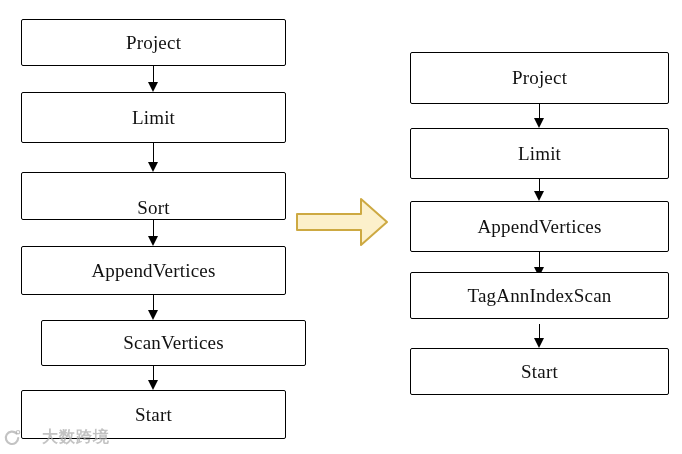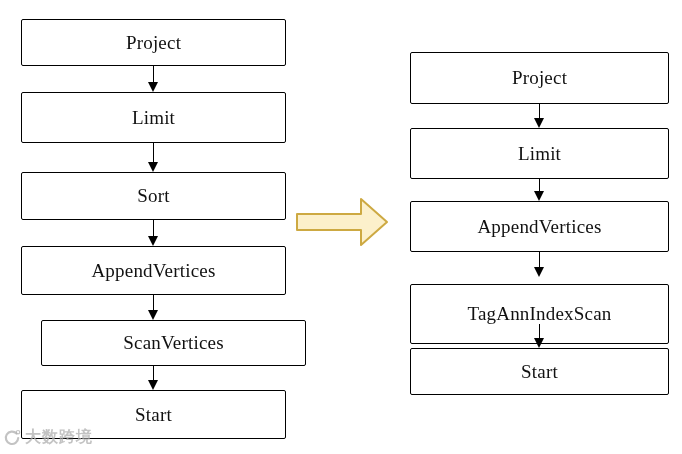--- a/index.html
+++ b/index.html
@@ -44,21 +44,21 @@
     border-top: 10px solid #000000;
   }
   .big-arrow { position: absolute; left: 294px; top: 196px; }
   .big-arrow polygon { stroke: #CDA942; stroke-width: 2; stroke-linejoin: round; }
   .watermark {
     position: absolute;
     left: 3px;
     top: 427px;
     display: flex;
     align-items: center;
-    gap: 4px;
+    gap: 21px;
     color: rgba(175,175,175,0.75);
     font-size: 16px;
     font-weight: bold;
     letter-spacing: 1px;
     font-family: "Liberation Sans", "DejaVu Sans", sans-serif;
   }
   .watermark svg { display: block; }
 </style>
 </head>
 <body>
@@ -72,21 +72,21 @@
     <div class="line"></div>
     <div class="head"></div>
   </div>
   <div class="node" style="left:21px; top:92px;  width:265px; height:51px;">
     <span>Limit</span>
   </div>
   <div class="connector" style="left:147px; top:143px; height:29px;">
     <div class="line"></div>
     <div class="head"></div>
   </div>
-  <div class="node" style="left:21px; top:172px; width:265px; height:48px;">
+  <div class="node" style="left:21px; top:172px; width:265px; height:48px;align-items:flex-end;">
     <span>Sort</span>
   </div>
   <div class="connector" style="left:147px; top:220px; height:26px;">
     <div class="line"></div>
     <div class="head"></div>
   </div>
   <div class="node" style="left:21px; top:246px; width:265px; height:49px;">
     <span>AppendVertices</span>
   </div>
   <div class="connector" style="left:147px; top:295px; height:25px;">
@@ -122,21 +122,21 @@
     <div class="line"></div>
     <div class="head"></div>
   </div>
   <div class="node" style="left:410px; top:201px; width:259px; height:51px;">
     <span>AppendVertices</span>
   </div>
   <div class="connector" style="left:533px; top:252px; height:25px;">
     <div class="line"></div>
     <div class="head"></div>
   </div>
-  <div class="node" style="left:410px; top:284px; width:259px; height:60px;">
+  <div class="node" style="left:410px; top:272px; width:259px; height:47px;">
     <span>TagAnnIndexScan</span>
   </div>
   <div class="connector" style="left:533px; top:324px; height:24px;">
     <div class="line"></div>
     <div class="head"></div>
   </div>
   <div class="node" style="left:410px; top:348px; width:259px; height:47px;">
     <span>Start</span>
   </div>
 

